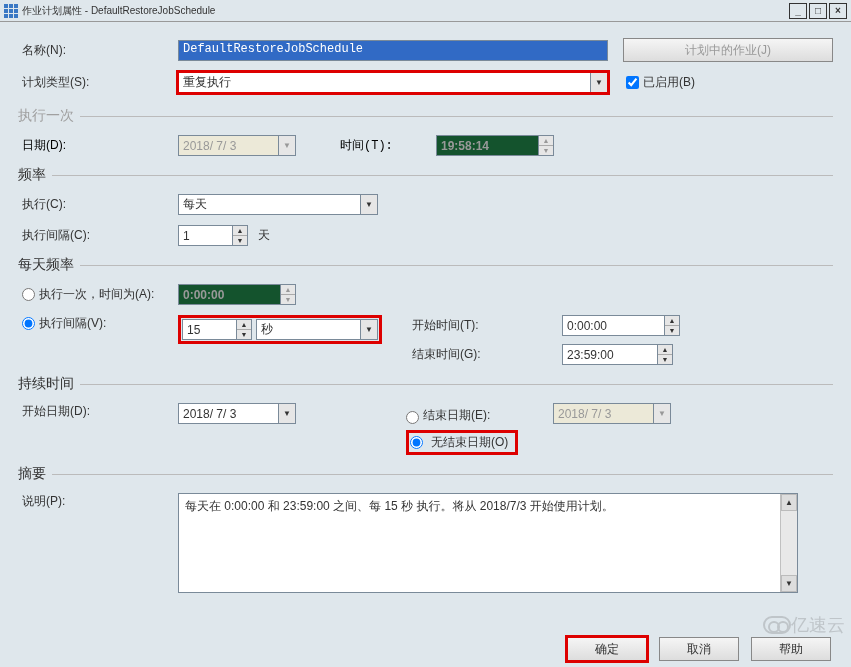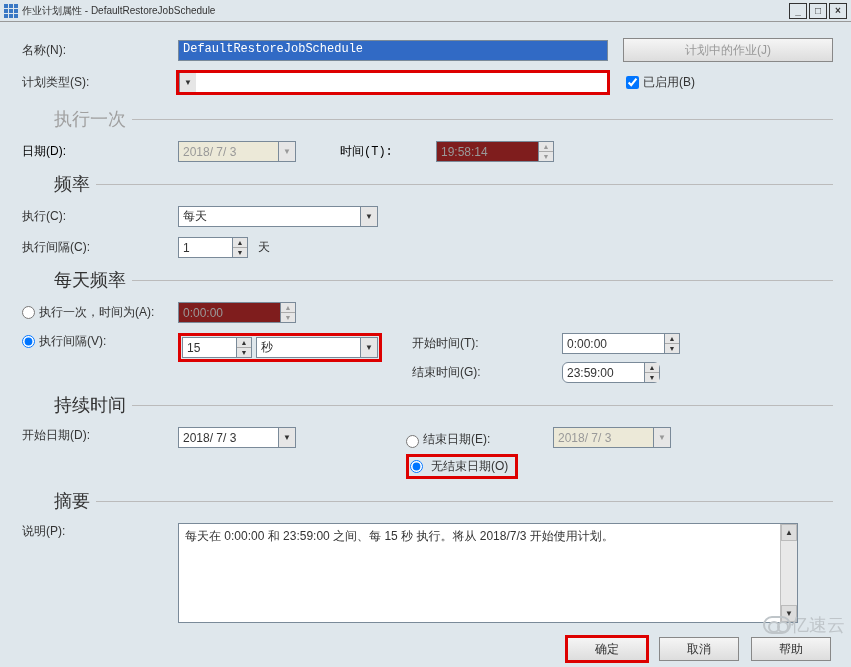--- a/index.html
+++ b/index.html
@@ -21,28 +21,28 @@
 .txt.sel { background: #316AC5; color: #fff; }
 .combo { height: 21px; border: 1px solid #7a8a99; background: #fff; display: flex; align-items: center; font-size: 12px; position: relative; }
 .combo .cv { flex: 1; padding: 0 4px; }
 .combo .cbtn { width: 17px; height: 100%; border-left: 1px solid #7a8a99; background: #e6e6e6; display: flex; align-items: center; justify-content: center; cursor: pointer; }
 .combo.dis { background: #ece9d8; color: #999; }
 .spin { height: 21px; border: 1px solid #7a8a99; background: #fff; display: flex; }
 .spin .sv { flex: 1; padding: 0 4px; display: flex; align-items: center; font-size: 12px; }
 .spin .sbtns { width: 15px; display: flex; flex-direction: column; border-left: 1px solid #7a8a99; }
 .spin .sb { flex: 1; background: #e6e6e6; display: flex; align-items: center; justify-content: center; cursor: pointer; font-size: 7px; }
 .spin .sb:first-child { border-bottom: 1px solid #aaa; }
-.spin.dis { background: #7f1d1d; color: #999; }
+.spin.dis { background: #14532d; color: #999; font-weight: bold; }
 
 .btn { height: 24px; border: 1px solid #888; background: linear-gradient(#f5f5f5,#ddd); padding: 0 14px; font-size: 12px; cursor: pointer; display: inline-flex; align-items: center; justify-content: center; }
 .btn.dis { color: #999; }
 .btn-wide { width:210px; }
 
 .section { display: flex; align-items: center; margin: 8px 0 10px 0; }
-.section .st { padding-right: 6px; font-size: 18px; margin-left: 36px; }
+.section .st { padding-right: 6px; font-size: 14px; }
 .section .sline { flex: 1; height: 1px; background: #bbb; }
 .section.disabled .st { color: #a0a0a0; }
 
 .chk, .rad { width: 13px; height: 13px; vertical-align: middle; margin-right: 4px; }
 
 .arrow-dn { font-size: 8px; }
 .hl { outline: 3px solid #d00; outline-offset: -1px; }
 .hl-box { border: 3px solid #d00; padding: 1px; display: inline-flex; align-items: center; gap:4px; }
 
 .summary-box { width:620px; height:100px; border:1px solid #7a8a99; background:#fff; padding:4px 6px; position:relative; font-size:12px; }
@@ -85,20 +85,21 @@
   <div class="row">
     <div class="lbl">名称(N):</div>
     <div class="txt sel" style="width:430px;">DefaultRestoreJobSchedule</div>
     <div style="flex:1"></div>
     <div class="btn dis btn-wide">计划中的作业(J)</div>
   </div>
 
   <div class="row tall">
     <div class="lbl">计划类型(S):</div>
     <div class="combo hl" style="width:430px;">
+      <div class="cv">重复执行</div>
       <div class="cbtn">
           <span class="arrow-dn">▼</span>
         </div>
     </div>
     <div style="width:18px"></div>
     <input type="checkbox" class="chk" checked="" style="">
     <span> 已启用(B)</span>
   </div>
 
   <div class="section disabled">
@@ -194,21 +195,21 @@
         <div class="spin" style="width:118px;">
           <div class="sv">0:00:00</div>
           <div class="sbtns">
               <div class="sb">▲</div>
               <div class="sb">▼</div>
             </div>
         </div>
       </div>
       <div class="col2">
         <div style="width:110px;">结束时间(G):</div>
-        <div class="spin" style="width:98px;border-radius:6px;">
+        <div class="spin" style="width:111px;">
           <div class="sv">23:59:00</div>
           <div class="sbtns">
               <div class="sb">▲</div>
               <div class="sb">▼</div>
             </div>
         </div>
       </div>
     </div>
   </div>
 

